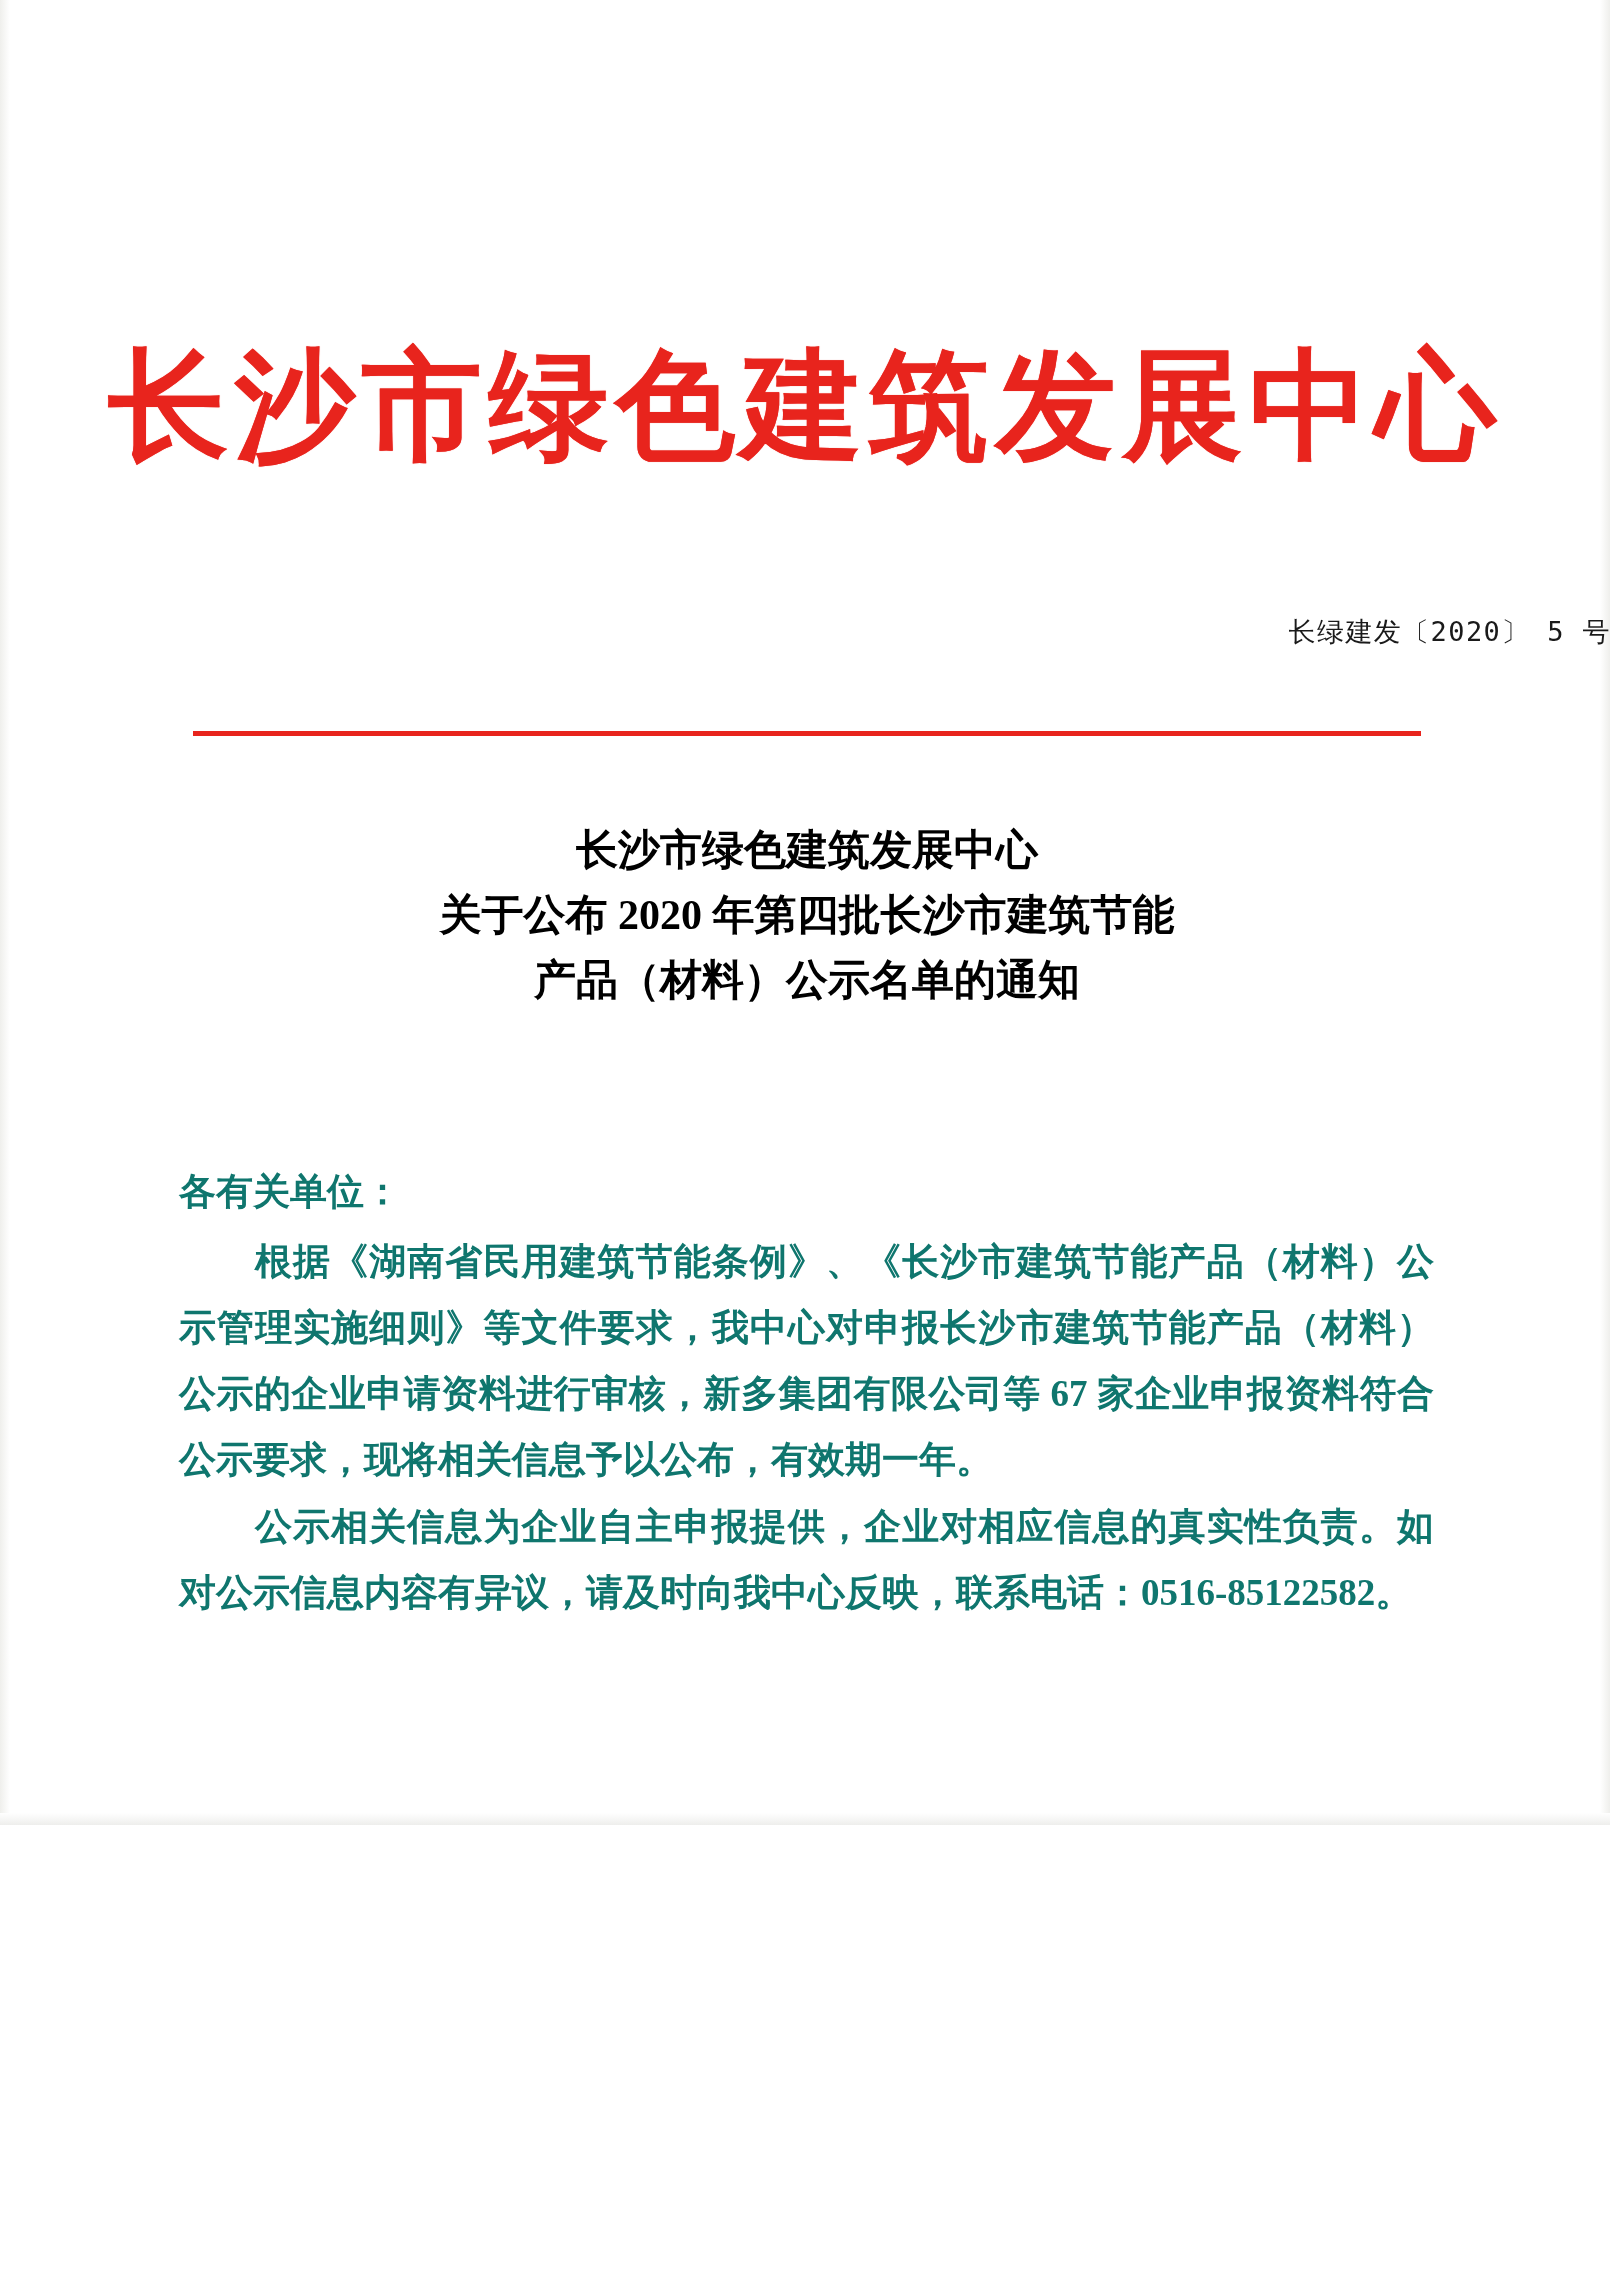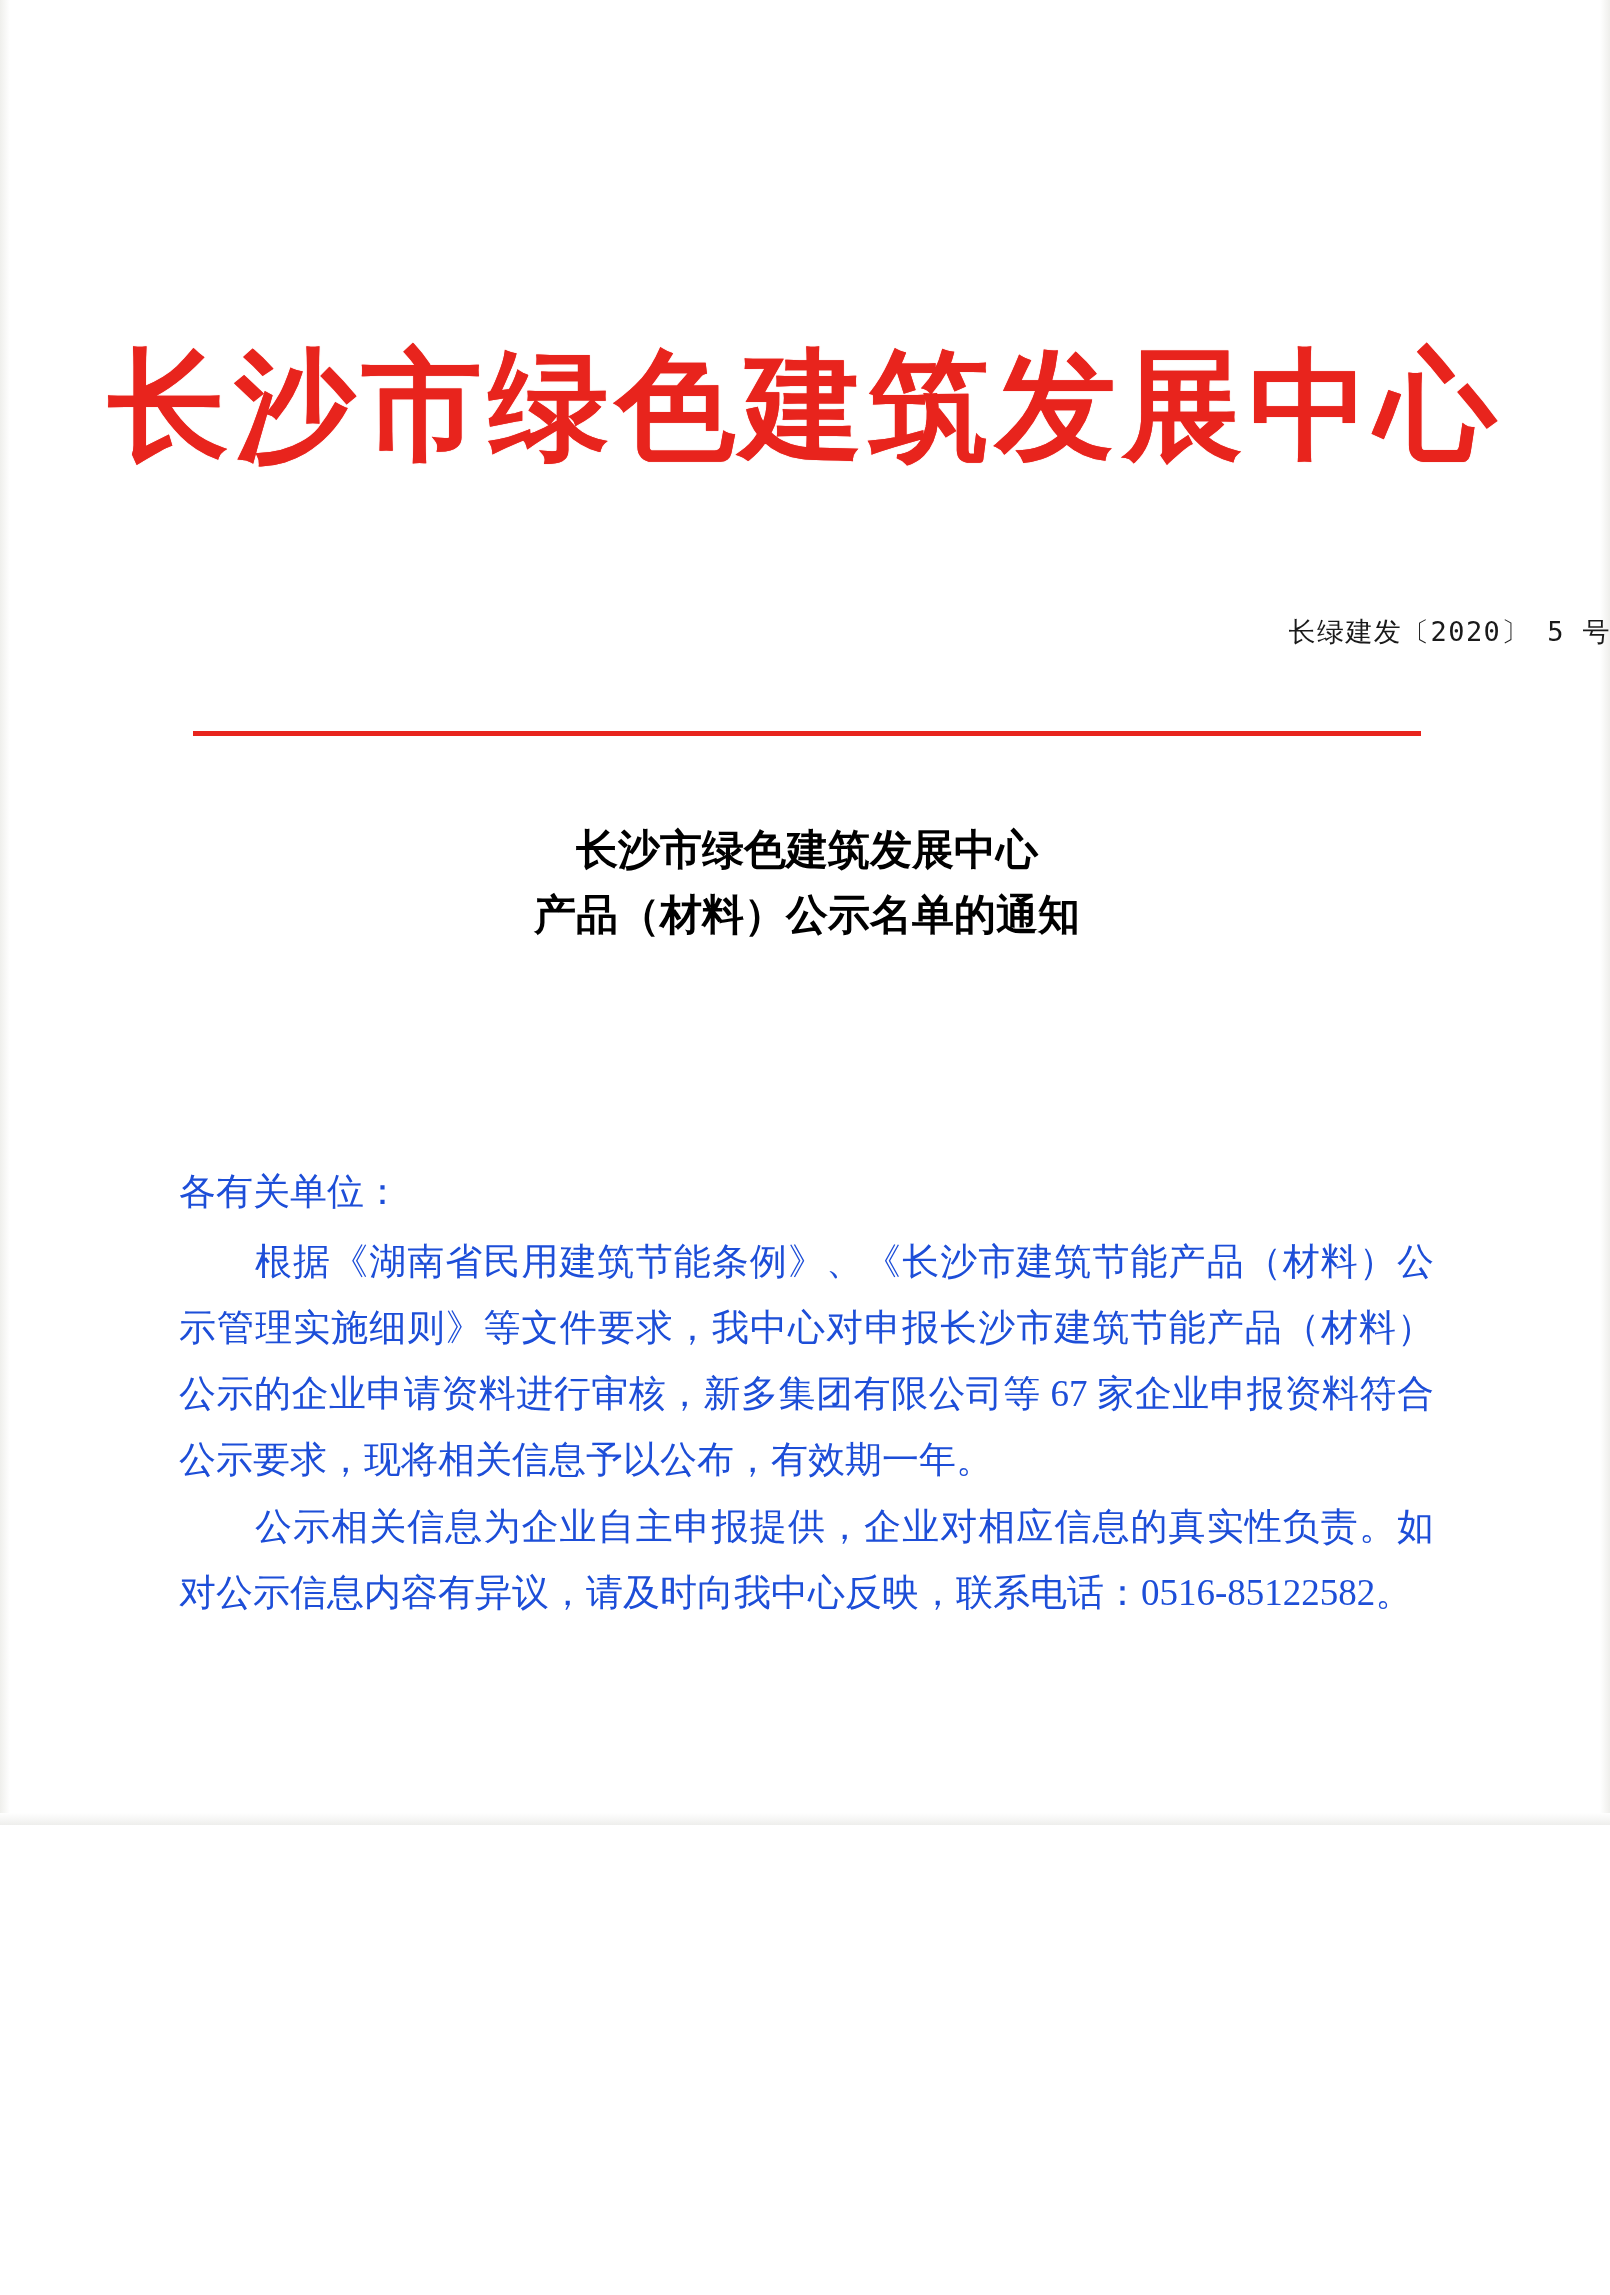--- a/index.html
+++ b/index.html
@@ -94,25 +94,26 @@
   .title-block .tl {
     display: block;
     white-space: nowrap;
   }
 
   .body-block {
     position: absolute;
     left: 179px;
     top: 1159px;
     width: 1255px;
-    color: #1d4ed8;
+    color: #0f766e;
     font-family: "Liberation Serif", "DejaVu Serif", serif;
     font-size: 37px;
     line-height: 1.78;
     text-align: justify;
+    font-weight: bold;
   }
   .salutation {
     display: block;
     margin-bottom: 4.1px;
   }
   .para {
     display: block;
     text-indent: 76px;
     margin-bottom: 1.4px;
   }
@@ -140,20 +141,21 @@
   <div class="scan-edge-bottom"></div>
 
   <div class="letterhead-title">长沙市绿色建筑发展中心</div>
 
   <div class="doc-number">长绿建发〔2020〕 5 号</div>
 
   <div class="red-rule"></div>
 
   <div class="title-block">
     <span class="tl">长沙市绿色建筑发展中心</span>
+    <span class="tl">关于公布 2020 年第四批长沙市建筑节能</span>
     <span class="tl">产品（材料）公示名单的通知</span>
   </div>
 
   <div class="body-block">
     <span class="salutation">各有关单位：</span>
     <span class="para">根据《湖南省民用建筑节能条例》、《长沙市建筑节能产品（材料）公示管理实施细则》等文件要求，我中心对申报长沙市建筑节能产品（材料）公示的企业申请资料进行审核，新多集团有限公司等 67 家企业申报资料符合公示要求，现将相关信息予以公布，有效期一年。</span>
     <span class="para">公示相关信息为企业自主申报提供，企业对相应信息的真实性负责。如对公示信息内容有异议，请及时向我中心反映，联系电话：0516-85122582。</span>
   </div>
 
   <div class="page-number">— 1 —</div>

